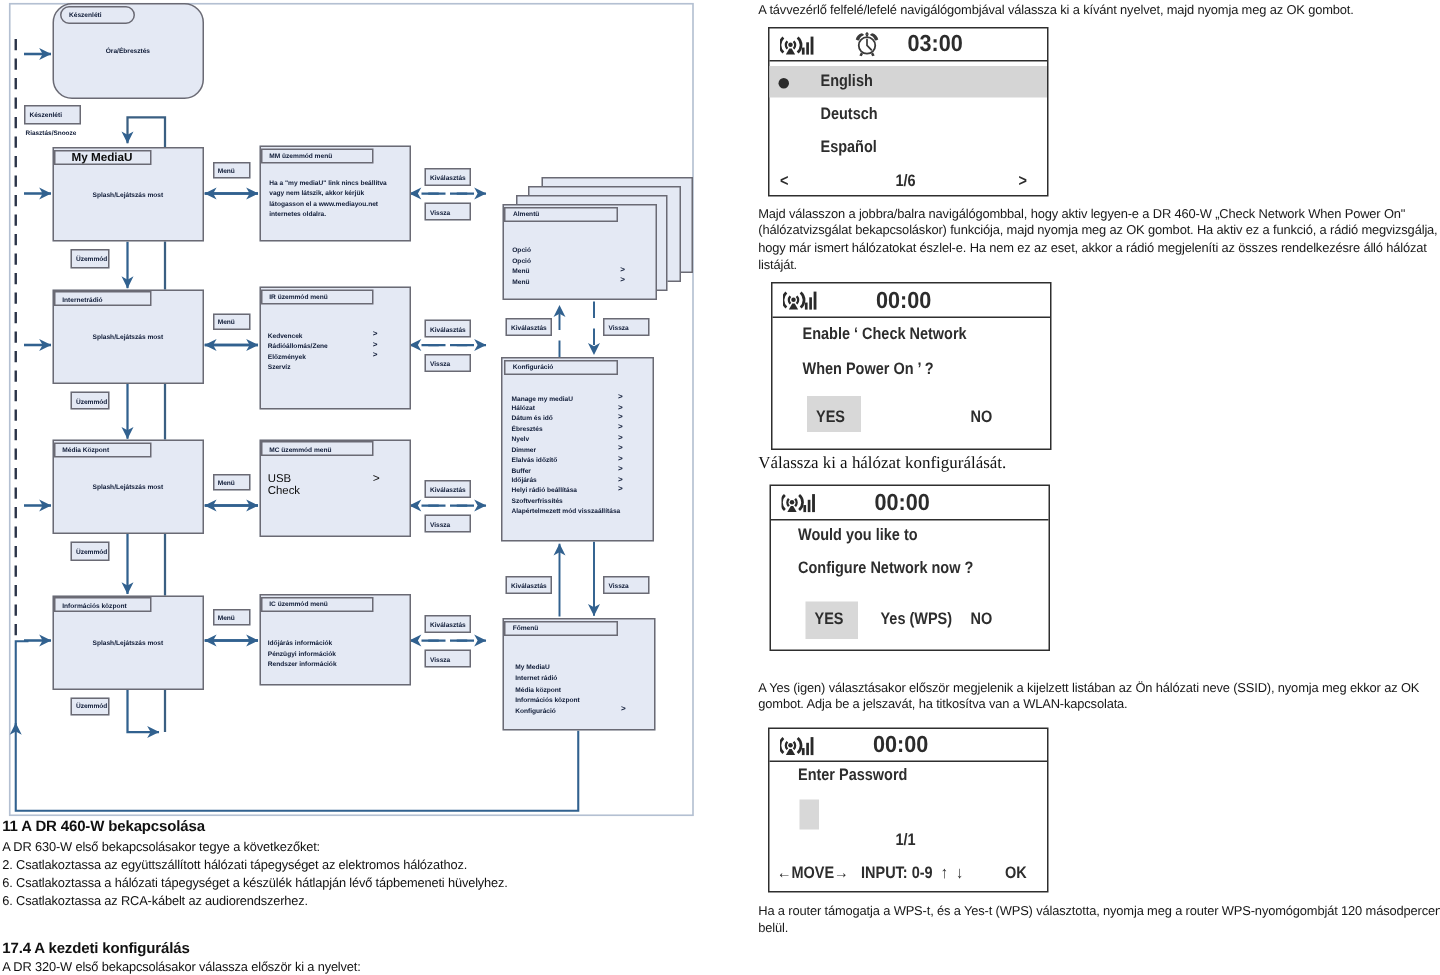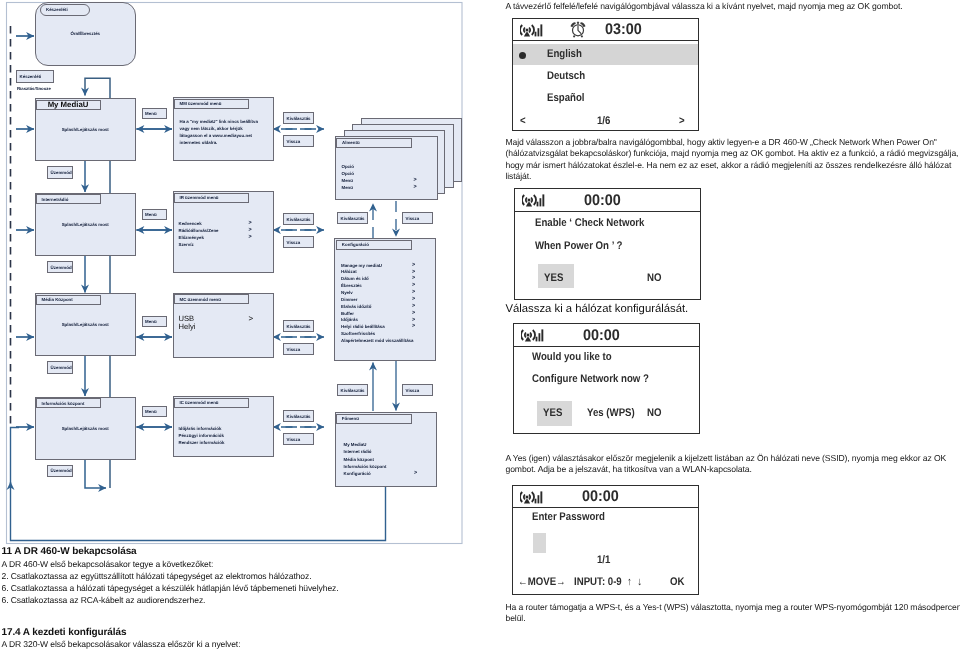--- a/index.html
+++ b/index.html
@@ -25,21 +25,21 @@
   .fbigarrow{font-size:8px;font-weight:normal;color:#0d0d0d;}
   .fpara{position:absolute;font-size:4.4px;font-weight:bold;color:#0e1a36;line-height:7.0px;}
   .fplain{position:absolute;font-size:4.3px;font-weight:bold;color:#0e1a36;white-space:nowrap;}
   .fbig{font-size:7.6px !important;font-weight:normal !important;color:#0d0d0d !important;}
   .ftitlebig span{font-size:7.8px !important;color:#0d0d0d !important;}
   .ftitlebig{justify-content:center;padding-left:0 !important;}
 
   
   .para{position:absolute;font-family:"Liberation Sans",sans-serif;font-size:8.6px;
         line-height:11.3px;color:#191919;letter-spacing:-0.1px;}
-  .para-serif{position:absolute;font-family:Liberation Sans, sans-serif;font-size:11.3px;color:#111;}
+  .para-serif{position:absolute;font-family:Liberation Serif, serif;font-size:11.3px;color:#111;}
 
   
   .lcd{position:absolute;border:1.5px solid #2e2e2e;background:#fff;box-sizing:border-box;}
   .statusbar{position:absolute;left:0;right:0;top:0;box-sizing:border-box;border-bottom:1.5px solid #2e2e2e;}
   .clock{position:absolute;font-family:"Liberation Sans",sans-serif;font-weight:bold;font-size:15.5px;color:#2c2c2c;
          display:inline-block;transform:scaleX(0.93);transform-origin:left center;}
   .lcdtxt{position:absolute;font-family:"Liberation Sans",sans-serif;font-weight:bold;font-size:11.1px;color:#2d2d2d;white-space:pre;
           display:inline-block;transform:scaleX(0.87);transform-origin:left center;}
   .lcdrow{position:absolute;left:0;right:0;box-sizing:border-box;}
   .lcdrow.sel{background:#d5d5d5;}
@@ -177,21 +177,21 @@
       </div>
 <div class="flab" style="left:283px;top:236.0px;width:31px;height:12px;">
         <span>Vissza</span>
       </div>
 <div class="fbox" style="left:172.5px;top:292.5px;width:101.5px;height:65.0px;"></div>
 <div class="ftab" style="left:173.5px;top:294.3px;width:75px;height:10px;">
         <span>MC üzemmód menü</span>
       </div>
 <div class="fitem fbig" style="left:178.5px;top:313.5px;">USB</div>
 <div class="farrow fbigarrow" style="left:248.5px;top:314.1px;">&gt;</div>
-<div class="fitem fbig" style="left:178.5px;top:321.5px;">Helyi</div>
+<div class="fitem fbig" style="left:178.5px;top:321.5px;">Check</div>
 <div class="flab" style="left:283px;top:320.0px;width:31px;height:12px;">
         <span>Kiválasztás</span>
       </div>
 <div class="flab" style="left:283px;top:343.0px;width:31px;height:12px;">
         <span>Vissza</span>
       </div>
 <div class="fbox" style="left:172.5px;top:396.0px;width:101.5px;height:61.0px;"></div>
 <div class="ftab" style="left:173.5px;top:397.8px;width:75px;height:10px;">
         <span>IC üzemmód menü</span>
       </div>
@@ -391,20 +391,20 @@
 <div class="lcdtxt" style="left:18.5px;top:25px;">Enter Password</div>
 <div class="btnhl" style="left:19.5px;top:47px;width:13px;height:20px;"></div>
 <div class="lcdtxt" style="left:84px;top:68px;">1/1</div>
 <div class="lcdtxt" style="left:5px;top:90px;">←MOVE→</div>
 <div class="lcdtxt" style="left:61px;top:90px;">INPUT: 0-9  ↑  ↓</div>
 <div class="lcdtxt" style="left:157px;top:90px;">OK</div>
 </div>
 </div>
     <div id="btext">
 <div class="b-h" style="left:1.5px;top:546px;">11 A DR 460-W bekapcsolása</div>
-<div class="b-l" style="left:1.5px;top:558.5px;">A DR 460-W első bekapcsolásakor tegye a következőket:</div>
+<div class="b-l" style="left:1.5px;top:558.5px;">A DR 630-W első bekapcsolásakor tegye a következőket:</div>
 <div class="b-l" style="left:1.5px;top:570.8px;">2. Csatlakoztassa az együttszállított hálózati tápegységet az elektromos hálózathoz.</div>
 <div class="b-l" style="left:1.5px;top:583.1px;">6. Csatlakoztassa a hálózati tápegységet a készülék hátlapján lévő tápbemeneti hüvelyhez.</div>
 <div class="b-l" style="left:1.5px;top:595.4px;">6. Csatlakoztassa az RCA-kábelt az audiorendszerhez.</div>
 <div class="b-h" style="left:1.5px;top:626.5px;">17.4 A kezdeti konfigurálás</div>
 <div class="b-l" style="left:1.5px;top:638.5px;">A DR 320-W első bekapcsolásakor válassza először ki a nyelvet:</div>
 </div>
   </div>
 
 </body></html>

